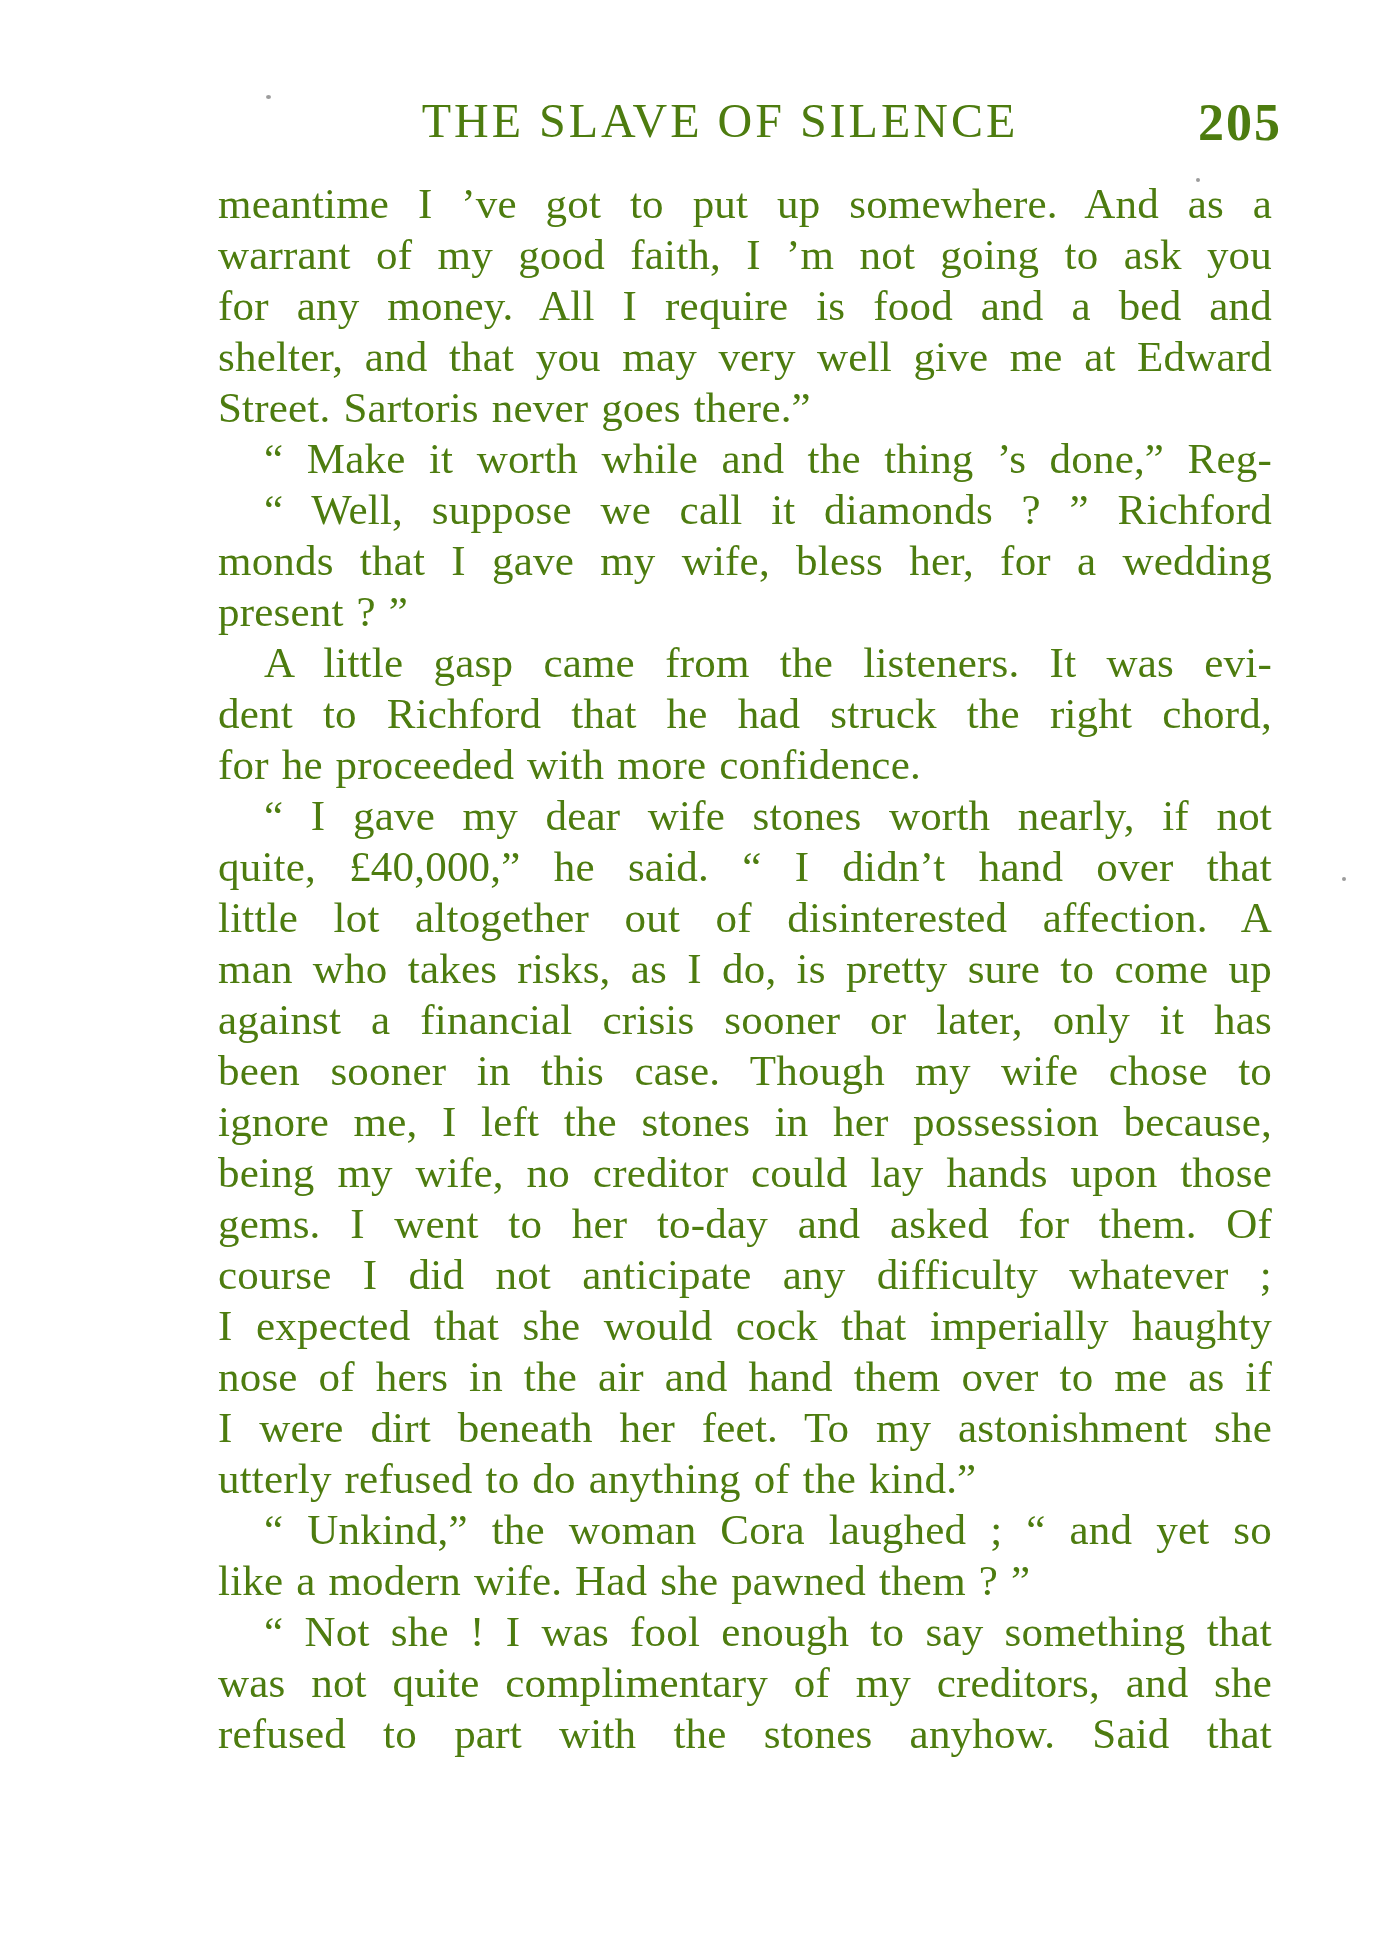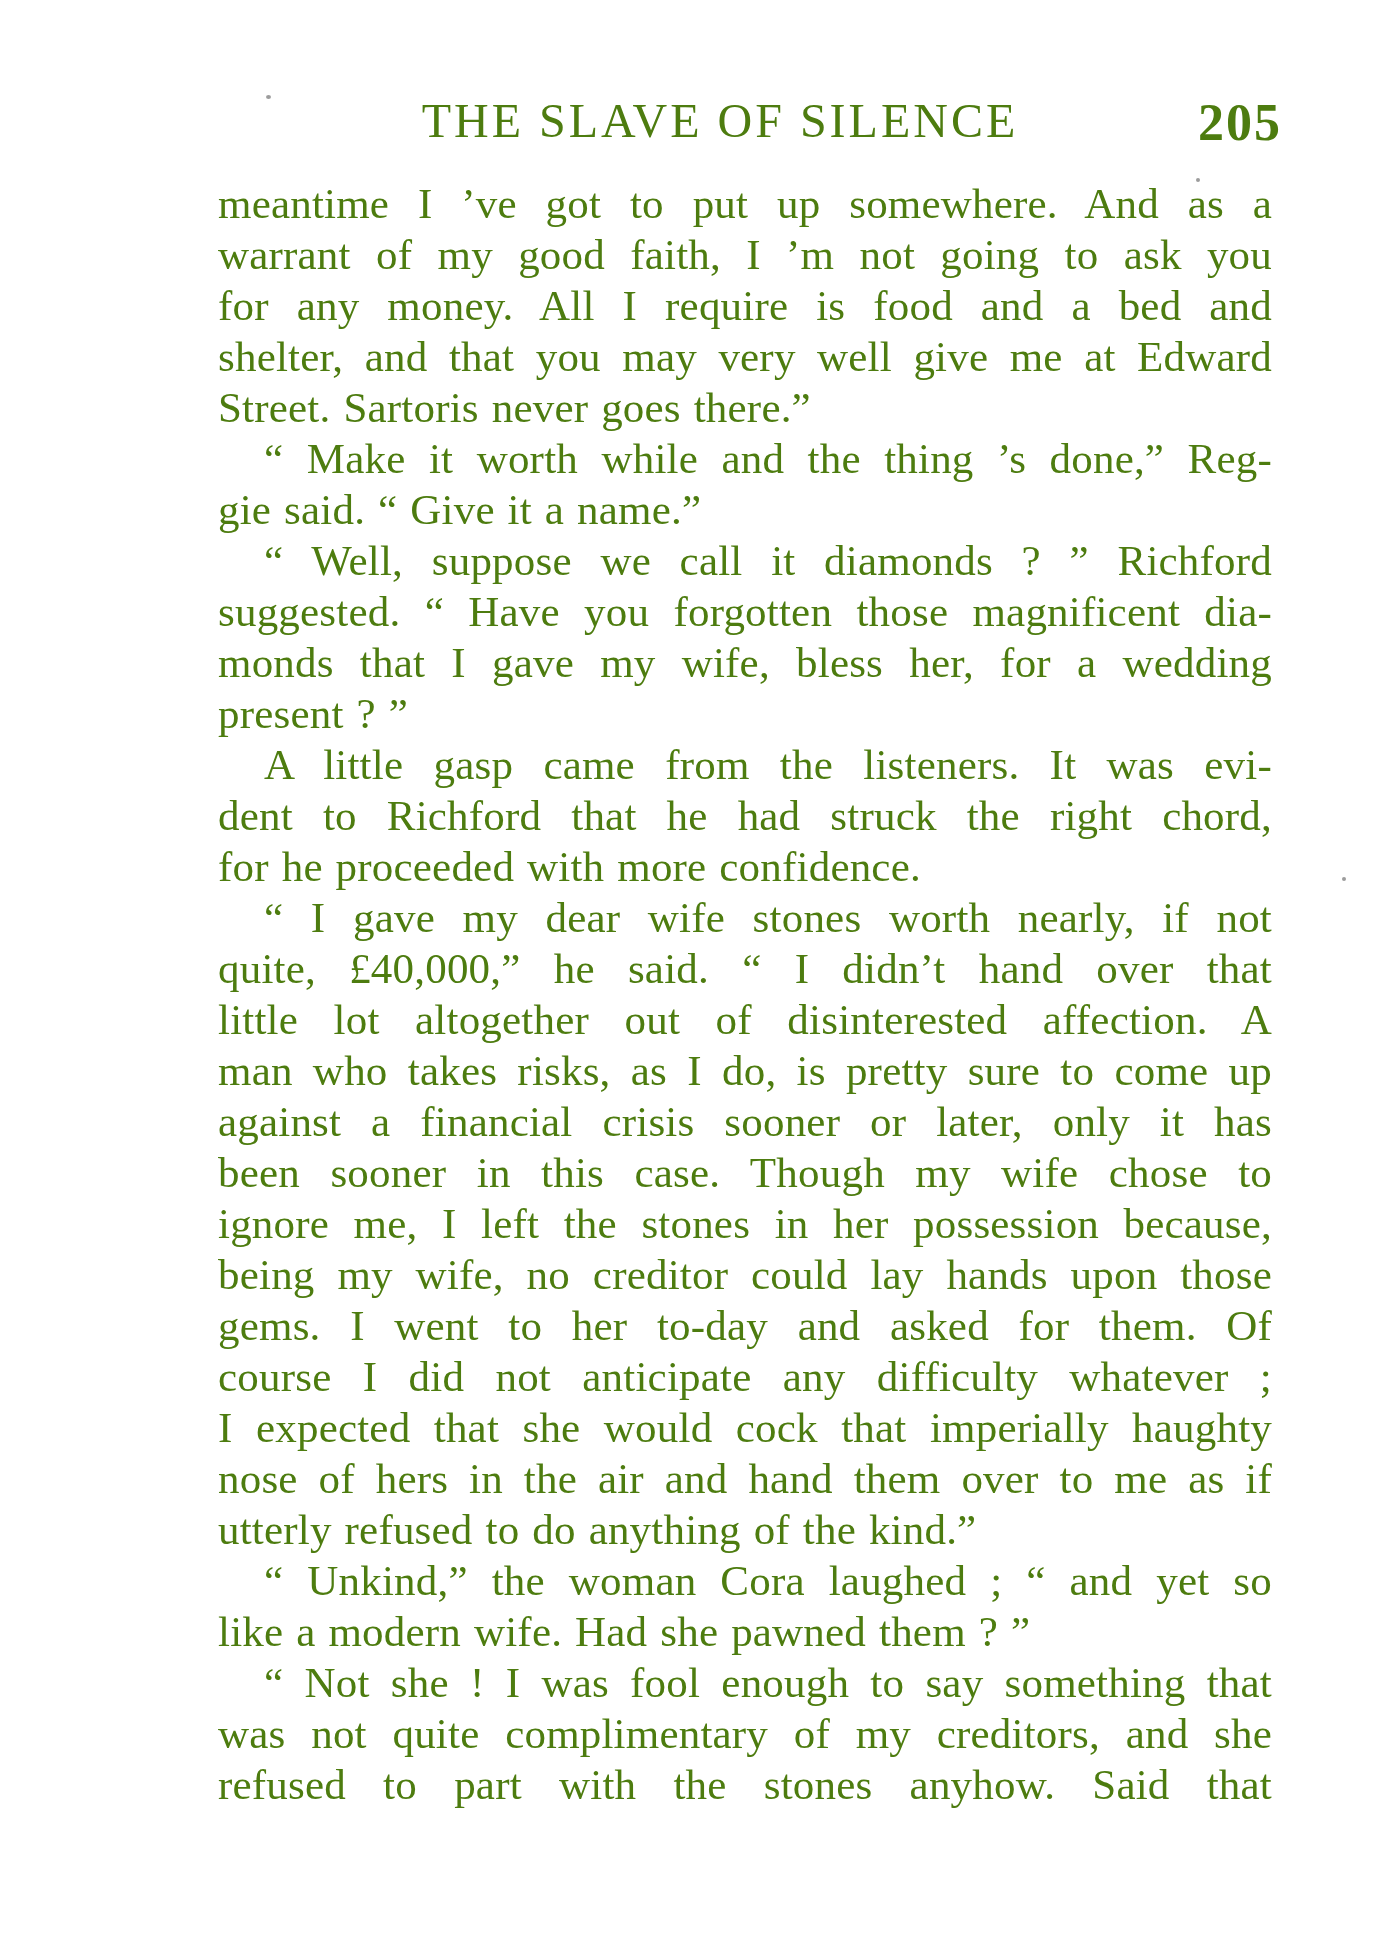--- a/index.html
+++ b/index.html
@@ -87,40 +87,39 @@
     <div class="page-number">205</div>
   </div>
 
   <div class="page-body">
       <div class="line">meantime I ’ve got to put up somewhere.  And as a</div>
       <div class="line">warrant of my good faith, I ’m not going to ask you</div>
       <div class="line">for any money.  All I require is food and a bed and</div>
       <div class="line">shelter, and that you may very well give me at Edward</div>
       <div class="line last">Street.  Sartoris never goes there.”</div>
       <div class="line indent">“ Make it worth while and the thing ’s done,” Reg-</div>
-      <div class="line last">gie said.  “ Give it a name.”</div>
       <div class="line indent">“ Well, suppose we call it diamonds ? ”  Richford</div>
-      <div class="line">suggested.  “ Have you forgotten those magnificent dia-</div>
       <div class="line">monds that I gave my wife, bless her, for a wedding</div>
       <div class="line last">present ? ”</div>
       <div class="line indent">A little gasp came from the listeners.  It was evi-</div>
       <div class="line">dent to Richford that he had struck the right chord,</div>
       <div class="line last">for he proceeded with more confidence.</div>
       <div class="line indent">“ I gave my dear wife stones worth nearly, if not</div>
       <div class="line">quite, £40,000,” he said.  “ I didn’t hand over that</div>
       <div class="line">little lot altogether out of disinterested affection.  A</div>
       <div class="line">man who takes risks, as I do, is pretty sure to come up</div>
       <div class="line">against a financial crisis sooner or later, only it has</div>
       <div class="line">been sooner in this case.  Though my wife chose to</div>
       <div class="line">ignore me, I left the stones in her possession because,</div>
       <div class="line">being my wife, no creditor could lay hands upon those</div>
       <div class="line">gems.  I went to her to-day and asked for them.  Of</div>
       <div class="line">course I did not anticipate any difficulty whatever ;</div>
       <div class="line">I expected that she would cock that imperially haughty</div>
       <div class="line">nose of hers in the air and hand them over to me as if</div>
+      <div class="line">I were dirt beneath her feet.  To my astonishment she</div>
       <div class="line last">utterly refused to do anything of the kind.”</div>
       <div class="line indent">“ Unkind,” the woman Cora laughed ; “ and yet so</div>
       <div class="line last">like a modern wife.  Had she pawned them ? ”</div>
       <div class="line indent">“ Not she !  I was fool enough to say something that</div>
       <div class="line">was not quite complimentary of my creditors, and she</div>
       <div class="line">refused to part with the stones anyhow.  Said that</div>
     </div>
 
   <div class="speck s1"></div>
   <div class="speck s2"></div>

